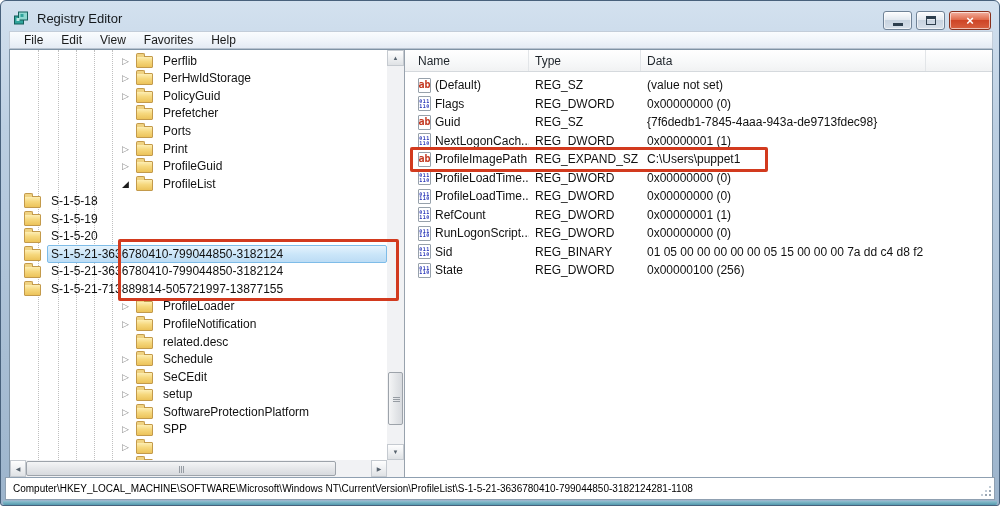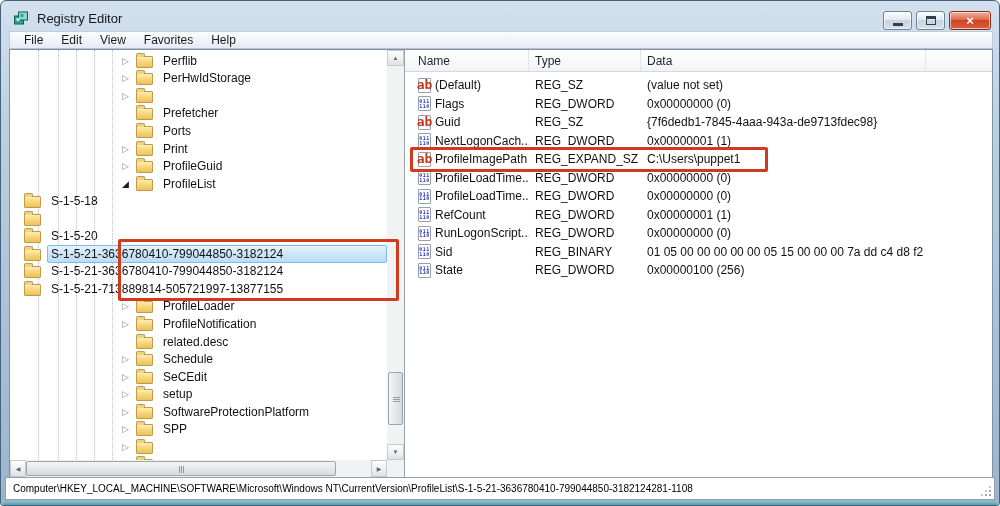--- a/index.html
+++ b/index.html
@@ -87,21 +87,21 @@
   .hcell.c-data { width:285px; padding-left:6px; }
   .hcell.c-fill { flex:1; border-right:none; }
   .list-rows { position:absolute; left:0; right:0; top:26px; }
   .list-row { height:18.5px; display:flex; align-items:center; font-size:12px; color:#111; white-space:nowrap; }
   .cell-name { width:124px; display:flex; align-items:center; padding-left:13px; overflow:hidden; }
   .cell-type { width:112px; padding-left:6px; }
   .cell-data { width:285px; padding-left:6px; overflow:hidden; }
   .vicon { width:13px; height:15px; margin-right:4px; flex:0 0 13px; background:#fff;
     border:1px solid #97a1ab; border-radius:1px; display:flex; flex-direction:column;
     align-items:center; justify-content:center; font-family:"DejaVu Sans Mono", monospace; }
-  .vicon.string { color:#c3371f; font-size:13px; font-weight:bold; line-height:8px; }
+  .vicon.string { color:#c3371f; font-size:10px; font-weight:bold; line-height:8px; }
   .vicon.dword { color:#2936b8; font-size:5px; font-weight:bold; line-height:4.5px; letter-spacing:.5px; }
   
   .statusbar { position:absolute; left:4px; right:4px; bottom:5px; height:23px; background:#fff;
     border:1px solid #8fa0b1; display:flex; align-items:center; padding-left:7px;
     font-size:10px; color:#000; white-space:nowrap; overflow:hidden; }
   .grip { position:absolute; right:3px; bottom:3px; width:11px; height:11px; }
   .grip::before { content:""; position:absolute; right:0; bottom:0; width:2px; height:2px; background:#9aa6b2;
     box-shadow:-4px 0 0 #9aa6b2, 0 -4px 0 #9aa6b2, -8px 0 0 #c2ccd6, -4px -4px 0 #c2ccd6, 0 -8px 0 #c2ccd6; }
   .frame-bottom { position:absolute; left:2px; right:2px; bottom:0; height:4px;
     background:linear-gradient(180deg,#8fc0cf,#539aae); border-radius:0 0 2px 2px; }
@@ -160,20 +160,21 @@
               <span class="tree-label">Perflib</span>
             </div>
             <div class="tree-row depth0">
               <span class="expander collapsed">▷</span>
               <span class="folder"></span>
               <span class="tree-label">PerHwIdStorage</span>
             </div>
             <div class="tree-row depth0">
               <span class="expander collapsed">▷</span>
               <span class="folder"></span>
+              <span class="tree-label">PolicyGuid</span>
             </div>
             <div class="tree-row depth0">
               <span class="expander none"></span>
               <span class="folder"></span>
               <span class="tree-label">Prefetcher</span>
             </div>
             <div class="tree-row depth0">
               <span class="expander none"></span>
               <span class="folder"></span>
               <span class="tree-label">Ports</span>
@@ -194,20 +195,21 @@
               <span class="tree-label">ProfileList</span>
             </div>
             <div class="tree-row depth1">
               <span class="expander none"></span>
               <span class="folder"></span>
               <span class="tree-label">S-1-5-18</span>
             </div>
             <div class="tree-row depth1">
               <span class="expander none"></span>
               <span class="folder"></span>
+              <span class="tree-label">S-1-5-19</span>
             </div>
             <div class="tree-row depth1">
               <span class="expander none"></span>
               <span class="folder"></span>
               <span class="tree-label">S-1-5-20</span>
             </div>
             <div class="tree-row depth1 selected">
               <span class="expander none"></span>
               <span class="folder"></span>
               <span class="tree-label">S-1-5-21-3636780410-799044850-3182124</span>

